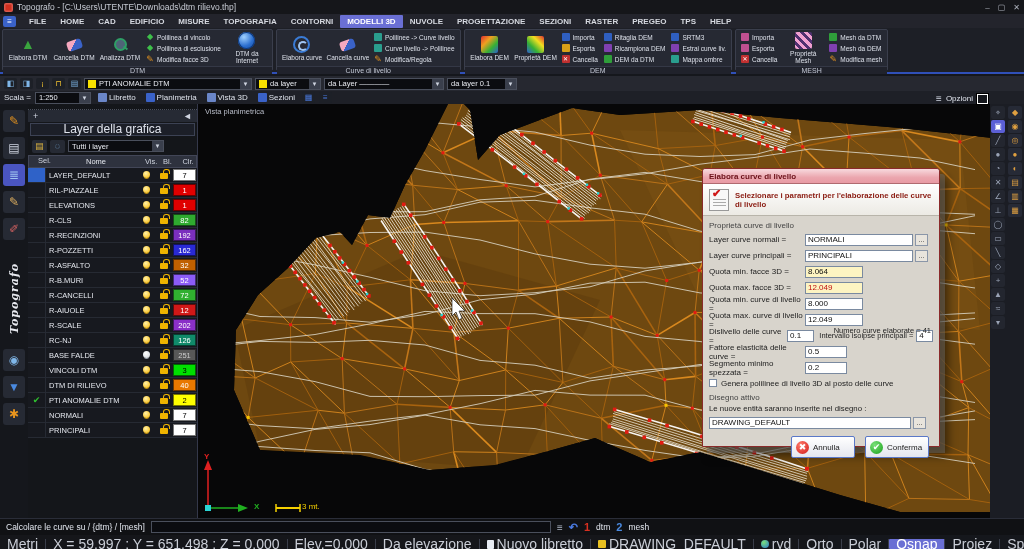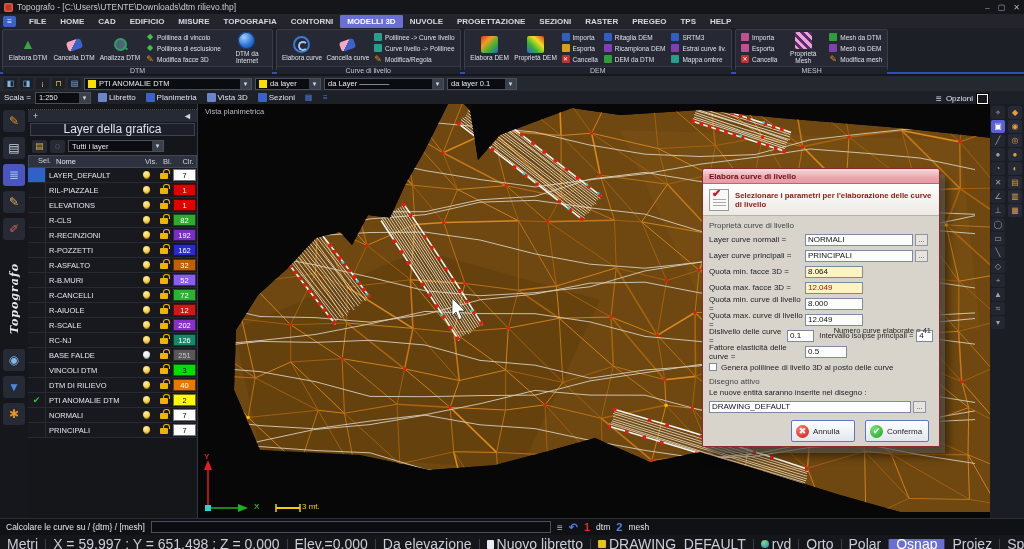--- a/index.html
+++ b/index.html
@@ -64,21 +64,21 @@
   .brand{writing-mode:vertical-rl;transform:rotate(180deg);font-family:"DejaVu Serif",serif;font-style:italic;font-weight:bold;font-size:11px;color:#e8eaf0;letter-spacing:1px;margin:18px 0 10px;}
 
   
   .layerpanel{position:absolute;left:28px;top:0;width:170px;height:414px;background:#14161a;border-right:1px solid #34384a;font-size:7.5px;}
   .lp-dots{height:6px;border-bottom:1px dotted #4a4f5c;}
   .lp-hbar{height:12px;background:#262a34;display:flex;align-items:center;justify-content:space-between;padding:0 5px;color:#cfd4e0;font-size:9px;}
   .lp-title{height:13px;background:#1c1f28;border:1px solid #3c4254;margin:1px 2px;text-align:center;line-height:11px;color:#dfe3ec;font-size:12px;}
   .lp-tools{height:18px;display:flex;align-items:center;gap:3px;padding:0 4px;}
   .lp-tico{width:15px;height:13px;background:#262a34;border-radius:2px;text-align:center;line-height:13px;font-size:9px;color:#d8b040;}
   .lth{display:flex;height:13px;background:#2e323e;border:1px solid #424port;border:1px solid #424657;align-items:center;color:#cdd2dd;font-size:7.5px;}
-  .lth span{padding-left:9px;}
+  .lth span{padding-left:9px;text-align:center;}
   .cs{width:18px;flex:none;align-self:stretch;}
   .cn{flex:1;padding-left:3px;color:#e4e7ee;overflow:hidden;white-space:nowrap;}
   .cv{width:18px;flex:none;text-align:center;}
   .cb{width:18px;flex:none;text-align:center;}
   .cc{width:23px;flex:none;text-align:center;font-size:7.5px;line-height:12px;height:12px;margin-right:1px;border:1px solid #0008;}
   .lr{display:flex;align-items:center;height:15px;border-bottom:1px solid #262a33;background:#17191f;}
   .lr .cs{border-right:1px solid #262a33;text-align:center;color:#2fbf2f;font-size:9px;line-height:15px;}
   .lr .cs.selon{background:#2f62c8;}
   .lamp{display:inline-block;width:7px;height:7px;border-radius:50%;background:radial-gradient(circle at 40% 35%,#fff0a8,#f7b500);box-shadow:0 2px 0 -1px #b88a10;}
   .lamp.off{background:radial-gradient(circle at 40% 35%,#ffffff,#cdd3da);box-shadow:0 2px 0 -1px #98a0aa;}
@@ -1355,20 +1355,24 @@
       <div class="frow">
           <label class="w2">Dislivello delle curve =</label>
           <span class="inp" style="width:34px">0.1</span>
           <label style="width:auto;margin-left:5px;font-size:7.5px">Intervallo isoipse principali =</label>
           <span class="inp" style="width:20px;margin-left:3px">4</span>
         </div>
       <div class="frow">
           <label>Fattore elasticità delle curve =</label>
           <span class="inp" style="width:42px">0.5</span>
         </div>
+      <div class="frow">
+          <label>Segmento minimo spezzata =</label>
+          <span class="inp" style="width:42px">0.2</span>
+        </div>
       <div class="chkrow">
           <span class="chk"></span>
           <span>Genera polilinee di livello 3D al posto delle curve</span>
         </div>
       <div class="dsec">Disegno attivo</div>
       <div style="font-size:7.8px;margin-bottom:2px">Le nuove entità saranno inserite nel disegno :</div>
       <div class="frow">
           <span class="inp" style="width:202px">DRAWING_DEFAULT</span>
           <span class="browse">...</span>
         </div>

